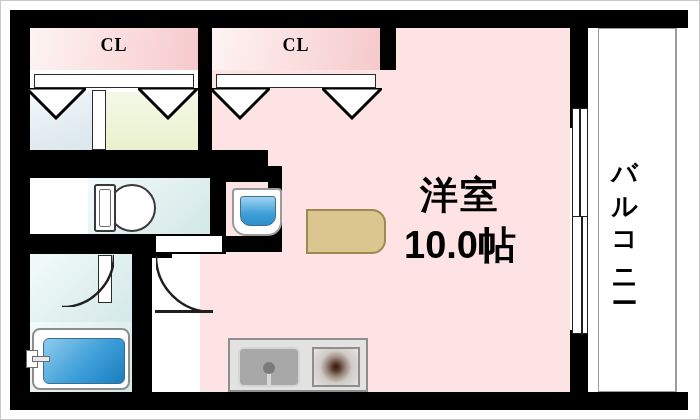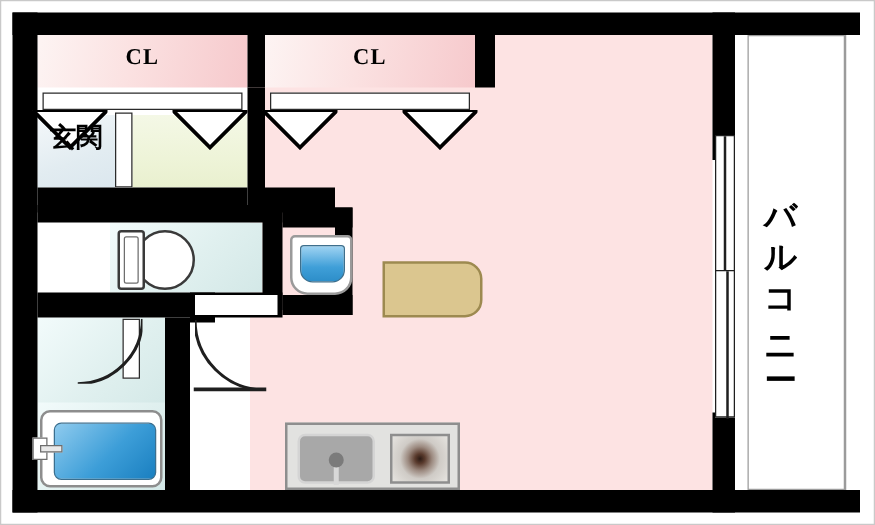--- a/index.html
+++ b/index.html
@@ -326,20 +326,21 @@
   <div class="abs slider-frame" style="left:572px; top:216px; width:16px; height:118px;">
     <div class="slider-line" style="left:8px; top:0; width:2px; height:118px;"></div>
   </div>
 
   <div class="abs" style="left:676px; top:28px; width:1px; height:364px; background:#9b9b9b;"></div>
 
   <div class="lbl lbl-cl" style="left:30px; top:36px; width:168px;">CL</div>
 
   <div class="lbl lbl-cl" style="left:212px; top:36px; width:168px;">CL</div>
 
-  <div class="lbl lbl-genkan" style="left:24px; top:100px; width:74px;">玄関</div>
-
-
+
+  <div class="lbl lbl-room-name" style="left:395px; top:176px; width:130px;">洋室</div>
+
+  <div class="lbl lbl-room-size" style="left:380px; top:226px; width:160px;">10.0帖</div>
 
   <div class="lbl lbl-balcony" style="left:612px; top:110px; height:220px;">バルコニー</div>
 
   <div class="outer-frame"></div>
 </div>
 
 </body></html>

